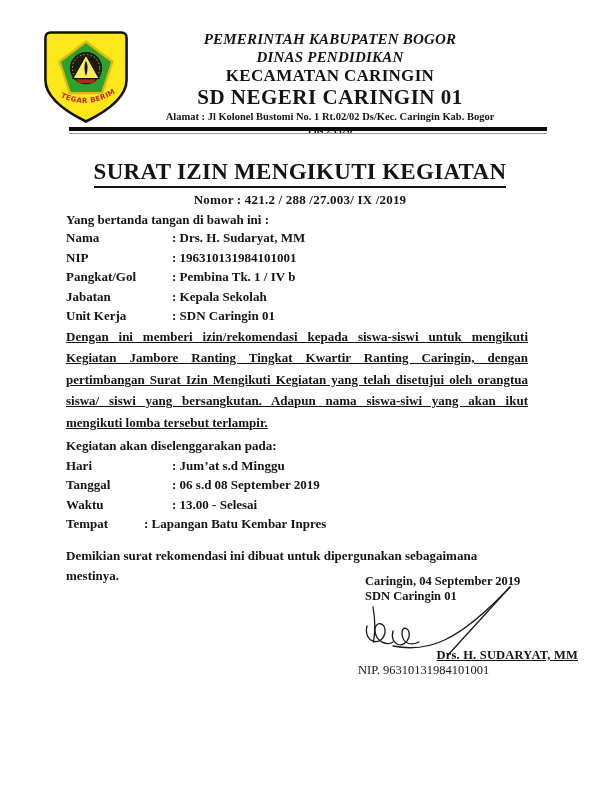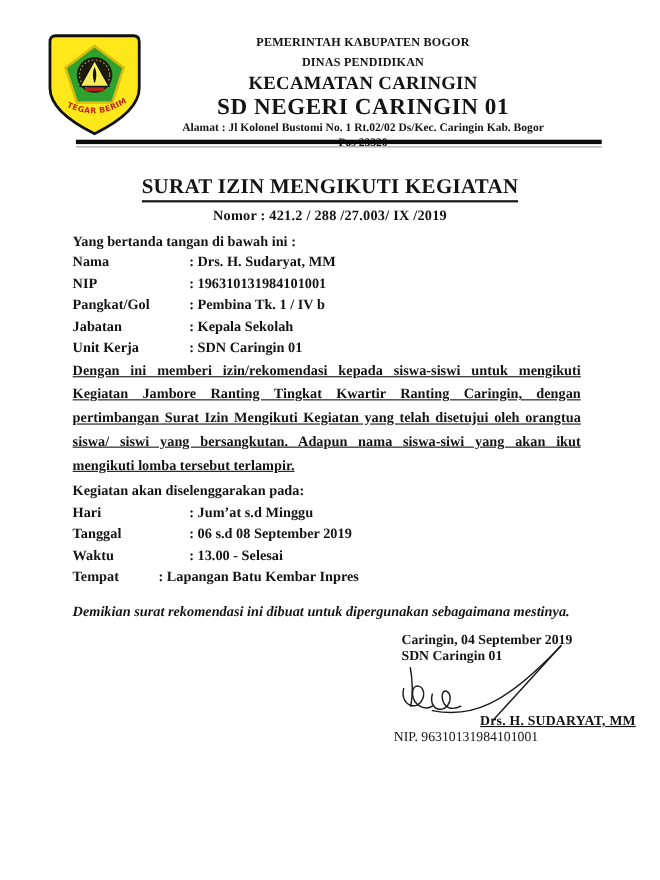--- a/index.html
+++ b/index.html
@@ -2,43 +2,43 @@
 <html><head>
 <meta charset="utf-8">
 <style>
   html,body { margin:0; padding:0; background:#ffffff; }
   body { width:600px; height:800px; font-family:"Liberation Serif", serif; color:#141414; }
   .page { position:relative; width:600px; height:800px; overflow:hidden; background:#ffffff; }
 
   
   .logo { position:absolute; left:42px; top:29px; width:88px; height:96px; }
   .header-text { position:absolute; left:60px; top:30px; width:540px; text-align:center; }
-  .h-line1, .h-line2 { font-size:11px; font-weight:600; line-height:18px; letter-spacing:.2px; }
+  .h-line1, .h-line2 { font-size:15px; font-weight:600; line-height:18px; letter-spacing:.2px;font-style:italic; }
   .h-line3 { font-size:17px; font-weight:bold; line-height:20px; letter-spacing:.3px; }
   .h-line4 { font-size:21px; font-weight:bold; line-height:23px; letter-spacing:.5px; }
   .h-addr  { font-size:10.5px; font-weight:600; line-height:12px; margin-top:2px; }
   .divider { position:absolute; left:69px; top:127px; width:478px; height:2px;
              border-top:4px solid #0b0b0b; border-bottom:1px solid #999; }
 
   
   .title-wrap { position:absolute; left:0; top:159px; width:600px; text-align:center; }
-  .doc-title  { display:inline-block; font-size:19px; font-weight:bold; letter-spacing:.3px;
+  .doc-title  { display:inline-block; font-size:23px; font-weight:bold; letter-spacing:.3px;
                 border-bottom:2px solid #141414; padding-bottom:1px; }
   .doc-number { font-size:13px; font-weight:bold; margin-top:4px; letter-spacing:.2px; }
 
   
   .content { position:absolute; left:66px; top:212px; width:462px;
              font-size:13px; font-weight:bold; }
   .intro   { line-height:16px; }
   .kv      { display:flex; line-height:19.5px; }
   .kv .k   { width:106px; flex:none; }
   .kv.narrow .k { width:78px; }
   .para    { text-align:justify; line-height:21.5px;text-decoration:underline; }
   .event-intro { margin-top:3px; line-height:19.5px; }
-  .closing { margin-top:12px; line-height:20px;font-style:italic; }
+  .closing { margin-top:12px; line-height:20px; }
 
   
   .signature { position:absolute; left:358px; top:574px; width:220px;
                font-size:12.5px; font-weight:600; }
   .sig-place, .sig-unit { margin-left:7px; line-height:15px; }
   .sig-scribble { display:block; margin:2px 0 0 2px; width:150px; height:42px; overflow:visible; }
   .sig-name { font-weight:bold; text-decoration:underline; letter-spacing:.2px; line-height:15px;text-align:right; }
   .sig-nip  { font-weight:500; line-height:15px; }
 </style>
 </head>

